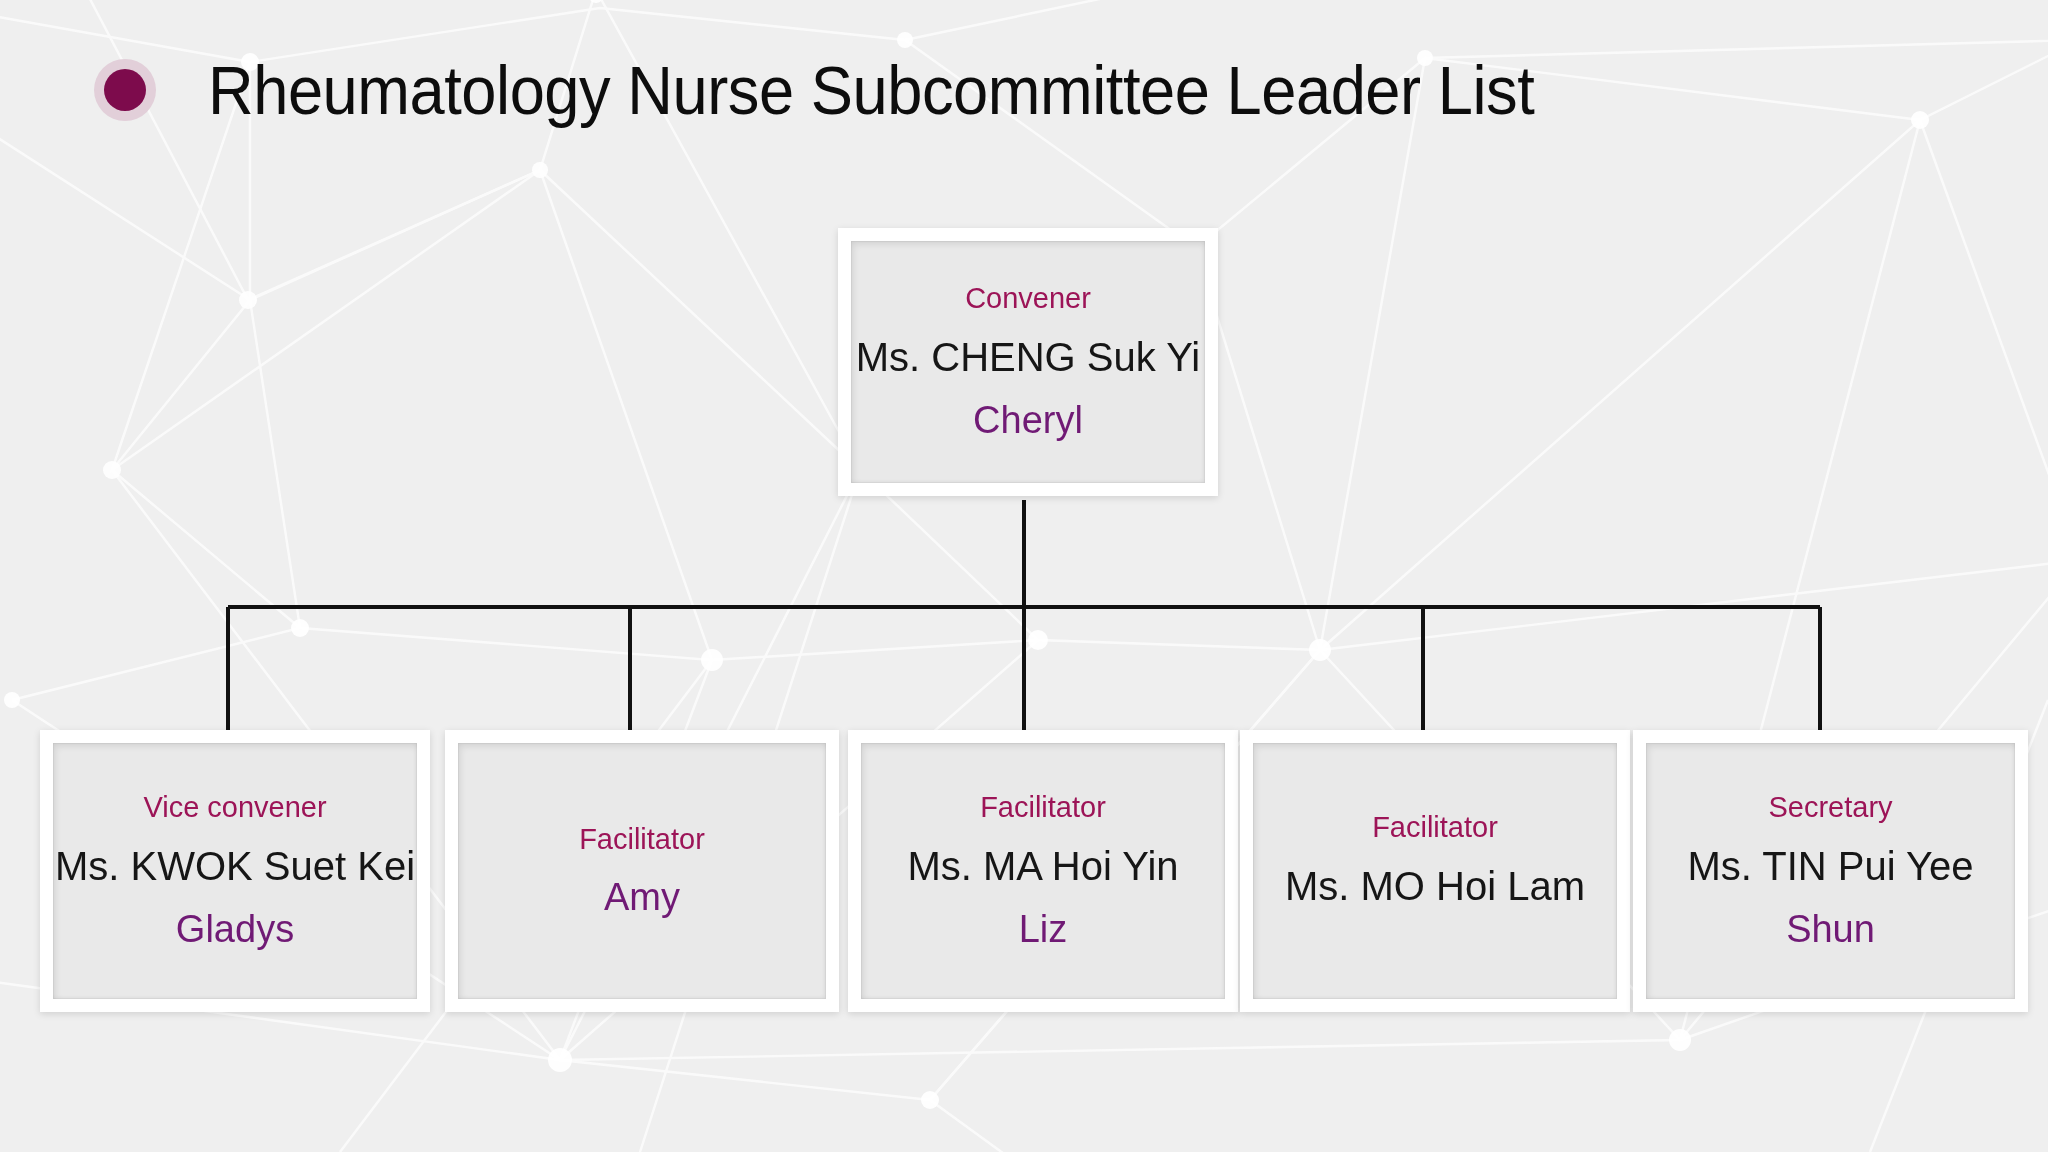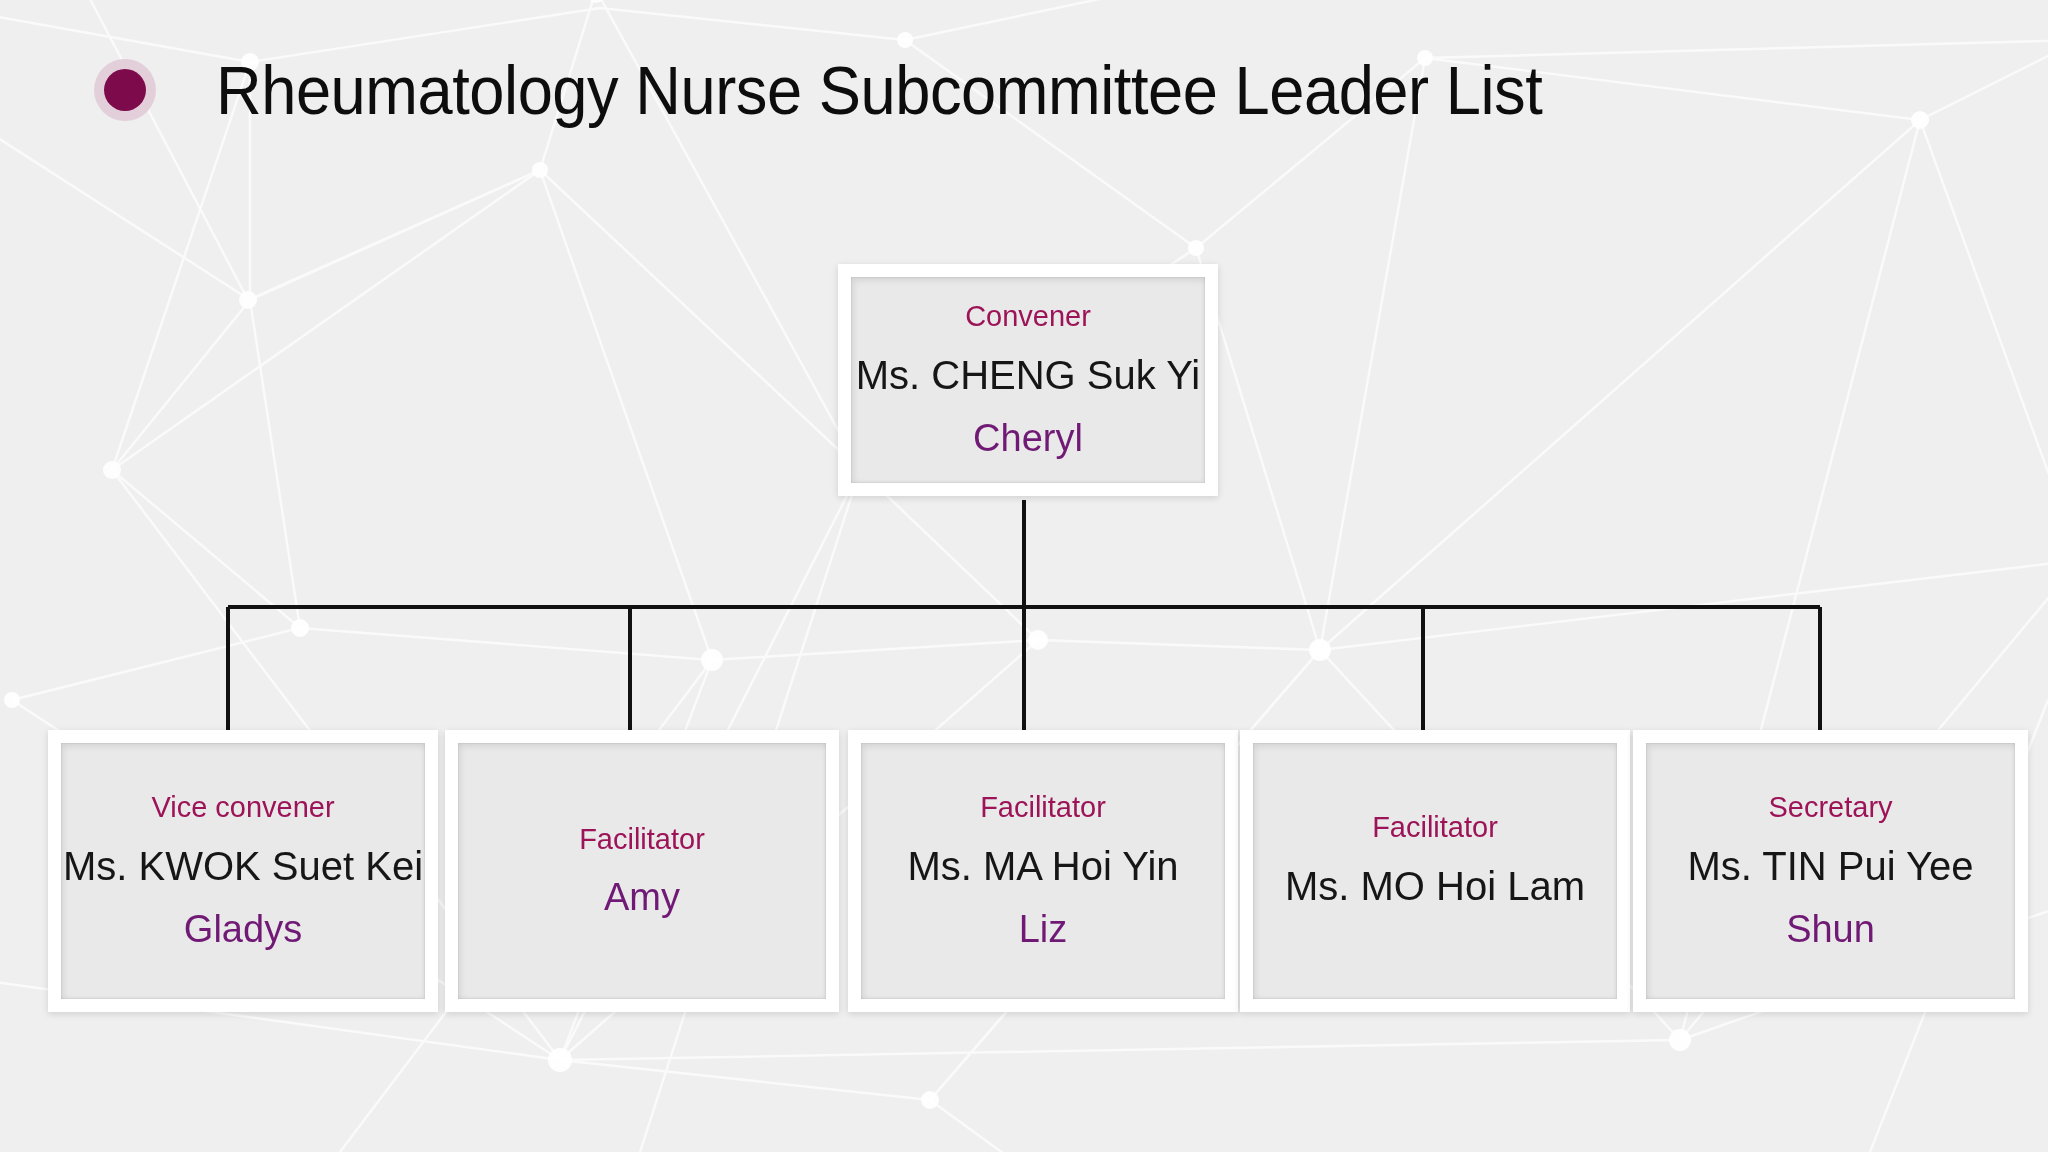--- a/index.html
+++ b/index.html
@@ -14,21 +14,21 @@
   #bg-network {
     position:absolute; inset:0;
     width:2048px; height:1152px;
     pointer-events:none;
   }
 
   
   #header {
     position:absolute;
     left:94px; top:56px;
-    display:flex; align-items:center; gap:8px;
+    display:flex; align-items:center; gap:0;
     z-index:5;
   }
   #brand-dot {
     width:62px; height:62px; border-radius:50%;
     background:#e2cfd9;
     display:flex; align-items:center; justify-content:center;
     flex:0 0 auto;
   }
   #brand-dot .core {
     width:42px; height:42px; border-radius:50%;
@@ -88,27 +88,27 @@
     color:#701a75;
     font-size:38px;
     line-height:1.05;
     white-space:nowrap;
   }
   .node-nick:empty { display:none; }
 
   
   #box-convener {
     left:838px; top:228px;
-    width:380px; height:232px;margin-top:36px;
+    width:380px; height:268px;
   }
   #box-convener .node-role { margin-bottom:22px; }
 
   
   .child-box { top:730px; height:282px; }
-  #box-child-0 { left:48px;   width:390px; }
+  #box-child-0 { left:40px;   width:390px; }
   #box-child-1 { left:445px;  width:394px; }
   #box-child-2 { left:848px;  width:390px; }
   #box-child-3 { left:1240px; width:390px; }
   #box-child-4 { left:1633px; width:395px; }
 </style>
 </head>
 <body>
 
 <svg id="bg-network" viewBox="0 0 2048 1152" preserveAspectRatio="none">
   <g stroke="#ffffff" stroke-width="2.4" fill="none" opacity="0.72">

